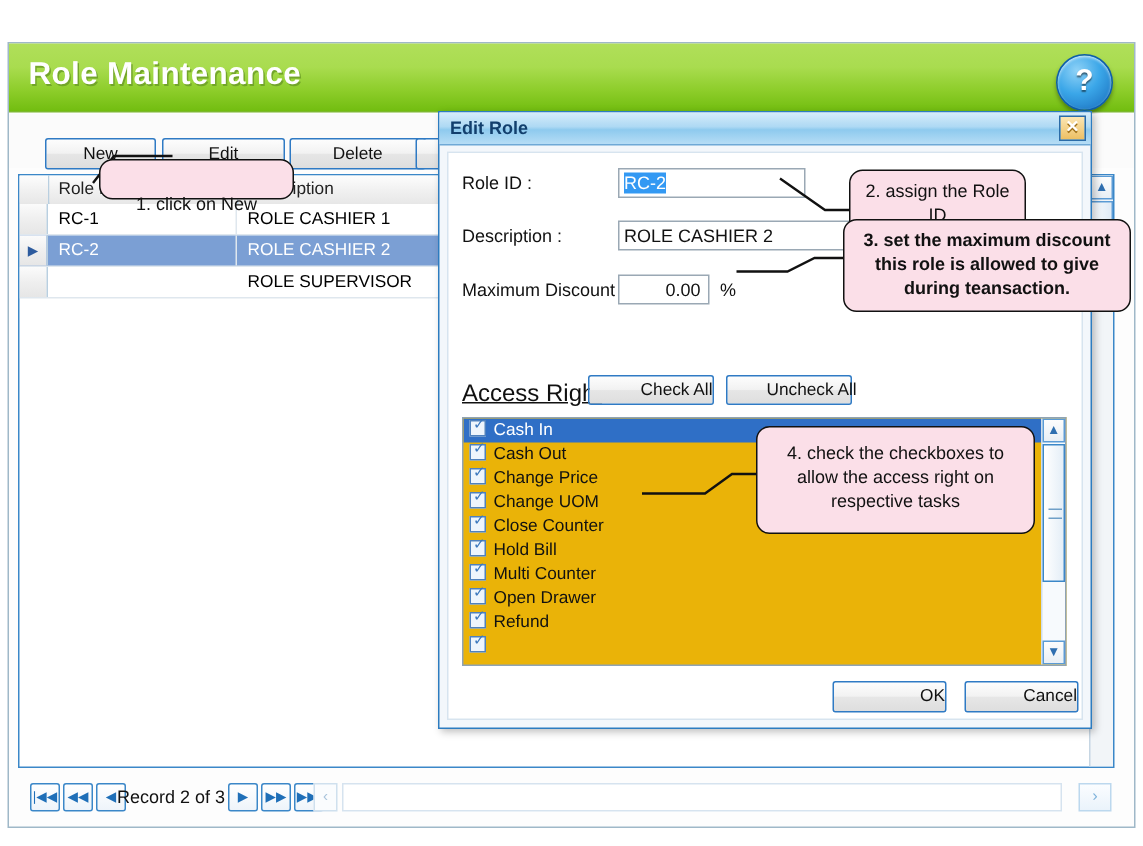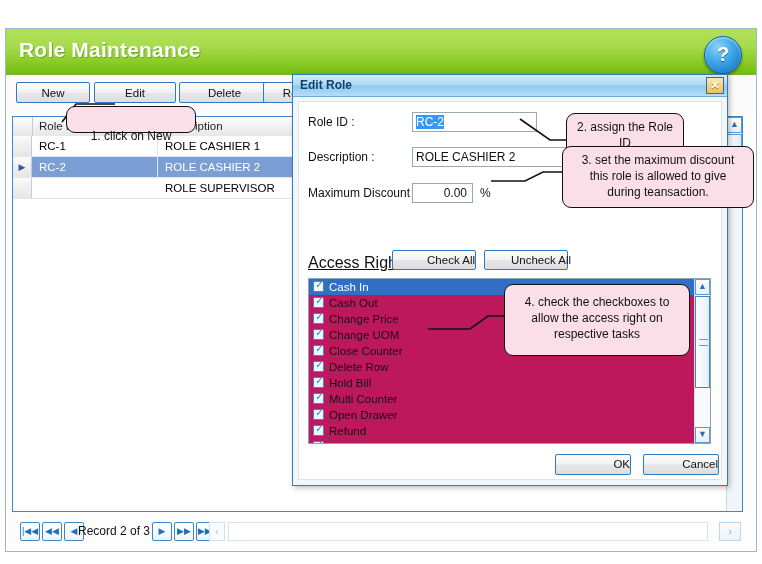--- a/index.html
+++ b/index.html
@@ -45,30 +45,31 @@
     color:#fff;font-size:20px;font-weight:bold;
     text-shadow:0 1px 1px rgba(0,0,0,.5);
   }
   
   #toolbar{
     position:absolute;left:0;top:47px;width:100%;height:36px;
     background:#fbfbfb;
     box-sizing:border-box;
   }
   .tbtn{
-    position:absolute;top:6px;height:21px;
+    position:absolute;top:16px;height:21px;
     background:linear-gradient(to bottom,#fdfdfd 0%,#f2f2f2 48%,#e6e6e6 52%,#dedede 100%);
     border:1px solid #2f7ac4;
     border-radius:2px;
     font-size:11.5px;color:#111;
     text-align:center;line-height:20px;
     box-sizing:border-box;
     cursor:pointer;
     white-space:nowrap;
     overflow:hidden;
+    margin-left:14px;
   }
   
   #grid-wrap{
     position:absolute;left:6px;top:87px;width:731px;height:396px;
     border:1px solid #3b87c8;
     background:#fff;
     box-sizing:border-box;
     overflow:hidden;
   }
   #grid-head{
@@ -203,21 +204,21 @@
   }
   .dbtn{
     position:absolute;height:20px;
     background:linear-gradient(to bottom,#fdfdfd 0%,#f2f2f2 48%,#e6e6e6 52%,#dedede 100%);
     border:1px solid #2f7ac4;border-radius:2px;box-sizing:border-box;
     font-size:11.5px;color:#111;text-align:right;line-height:19px;
     cursor:pointer;white-space:nowrap;
   }
   #access-list{
     position:absolute;left:9px;top:176px;width:403px;height:166px;
-    border:1px solid #8fa3b4;background:#be185d;box-sizing:border-box;
+    border:1px solid #8fa3b4;background:#eab308;box-sizing:border-box;
     overflow:hidden;
   }
   .ar-item{
     position:relative;height:16px;line-height:16px;
     font-size:11.5px;color:#111;
     padding-left:4px;
     white-space:nowrap;
     cursor:pointer;
   }
   .ar-item.selected{background:#2f6fc6;color:#fff;}
@@ -350,21 +351,20 @@
     <div id="access-link">Access Right</div>
     <div class="dbtn" style="left:93px;top:148px;width:84px;">Check All</div>
     <div class="dbtn" style="left:185px;top:148px;width:84px;padding-left:26px;">Uncheck All</div>
 
     <div id="access-list">
       <div class="ar-item selected"><span class="ar-cb"></span><span>Cash In</span></div>
       <div class="ar-item"><span class="ar-cb"></span><span>Cash Out</span></div>
       <div class="ar-item"><span class="ar-cb"></span><span>Change Price</span></div>
       <div class="ar-item"><span class="ar-cb"></span><span>Change UOM</span></div>
       <div class="ar-item"><span class="ar-cb"></span><span>Close Counter</span></div>
-      <div class="ar-item"><span class="ar-cb"></span><span>Delete Row</span></div>
       <div class="ar-item"><span class="ar-cb"></span><span>Hold Bill</span></div>
       <div class="ar-item"><span class="ar-cb"></span><span>Multi Counter</span></div>
       <div class="ar-item"><span class="ar-cb"></span><span>Open Drawer</span></div>
       <div class="ar-item"><span class="ar-cb"></span><span>Refund</span></div>
       <div class="ar-item"><span class="ar-cb"></span></div>
 
       <div id="ar-scroll">
         <div class="sb-btn">▲</div>
         <div id="ar-thumb">
           <div id="ar-thumb-grip"></div>
@@ -402,21 +402,21 @@
 <div class="callout" id="callout-1" style="left:66px;top:106px;width:130px;height:24px;line-height:16px;padding-top:21px;">
   <span>1. click on New</span>
 </div>
 
 <div class="callout" id="callout-2" style="left:566px;top:113px;width:118px;height:60px;padding-top:5px;">
   <span style="white-space:pre-line;">2. assign the Role ID
 and description</span>
 </div>
 
 <div class="callout" id="callout-3" style="left:562px;top:146px;width:192px;height:62px;padding-top:5px;">
-  <span style="white-space:pre-line;">3. set the maximum discount
+  <span style="white-space:pre-line;font-weight:bold;">3. set the maximum discount
 this role is allowed to give
 during teansaction.</span>
 </div>
 
 <div class="callout" id="callout-4" style="left:504px;top:284px;width:186px;height:72px;padding-top:9px;">
   <span style="white-space:pre-line;">4. check the checkboxes to
 allow the access right on
 respective tasks</span>
 </div>
 

